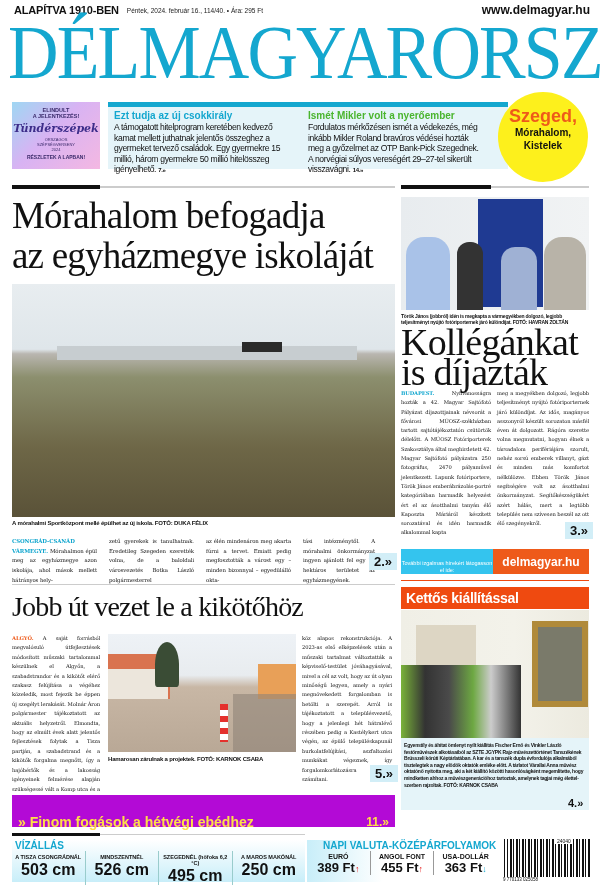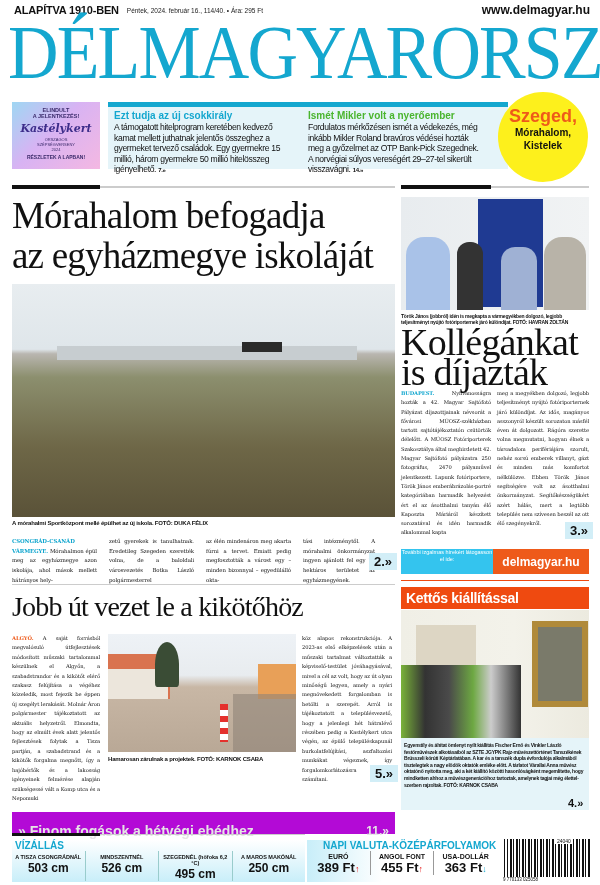--- a/index.html
+++ b/index.html
@@ -22,33 +22,33 @@
 .badge .small{font-size:10px;line-height:13px}
 .rule{height:2px;background:#ccc}
 .rule-dark{height:4px;background:#111}
 .h1{font-family:"Liberation Serif",serif;font-size:37px;line-height:40px;letter-spacing:-0.8px}
 .photo{overflow:hidden}
 .caption{font-size:6px;font-weight:bold;letter-spacing:-0.2px}
 .body-cols{font-family:"DejaVu Serif",serif;font-size:5.4px;line-height:9.7px;text-align:justify;letter-spacing:-0.1px}
 .lead{color:#14a7cf;font-weight:bold}
 .lead.orange{color:#ee5a1a}
 .pageref{background:#d2eef7;font-weight:bold;font-size:13px;padding:1px 5px;font-family:"Liberation Sans",sans-serif}
-.cta{left:401px;top:549px;width:188px;height:25px;background:#34c4ee;display:flex;align-items:flex-start}
+.cta{left:401px;top:549px;width:188px;height:25px;background:#34c4ee;display:flex;align-items:flex-end}
 .cta-text{color:#fff;font-size:5.5px;text-align:center;width:92px;line-height:7px}
 .cta-btn{background:#ee5a1a;color:#fff;font-weight:bold;font-size:12px;flex:1;height:25px;display:flex;align-items:center;justify-content:center}
 .orange-head{left:401px;top:587px;width:188px;height:22px;background:#ef4a10;color:#fff;font-weight:bold;font-size:14px;line-height:22px;padding-left:5px;letter-spacing:-0.3px}
-.promo{left:12px;top:812px;width:383px;height:22px;background:#b30ad6;color:#e5e5e5;font-weight:bold;font-size:14px;line-height:22px;padding:8px 6px;display:flex}
+.promo{left:12px;top:795px;width:383px;height:22px;background:#b30ad6;color:#fde047;font-weight:bold;font-size:14px;line-height:22px;padding:16px 6px;display:flex}
 .promo .pn{margin-left:auto;font-size:12px}
 .water{left:12px;top:840px;width:293px;height:42px;background:linear-gradient(#fff,#c8eef9)}
 .sec-title{font-weight:bold;font-size:10px;color:#14a7cf}
 .wcells{display:flex}
 .wcell{flex:1;text-align:center;border-right:1px solid #9cc}
 .wcell:last-child{border-right:none}
 .wlabel{font-size:5.5px;font-weight:bold;margin-top:3px}
-.wval{font-weight:bold;font-size:12px;margin-top:1px}
+.wval{font-weight:bold;font-size:16px;margin-top:1px}
 .fx{left:307px;top:840px;width:190px;height:42px;background:linear-gradient(90deg,#c8eef9,#fff 40%)}
 .fxcell{flex:1;text-align:center;border-right:1px solid #999}
 .fxcell:last-child{border-right:none}
 .fxlabel{font-size:7px;font-weight:bold;margin-top:2px}
 .fxval{font-weight:bold;font-size:13px}
 .up{color:#e62020;font-size:9px}
 .down{color:#14a7cf;font-size:9px}
 .barcode{left:503px;top:838px;width:88px;height:45px;background:repeating-linear-gradient(90deg,#111 0 1.5px,#fff 1.5px 3px,#111 3px 4px,#fff 4px 6px);border:1px solid #fff}
 .barnum{left:555px;top:838px;font-size:5px;background:#fff;padding:0 2px}
 .barfoot{left:503px;top:877px;font-size:4.5px;background:#fff;width:88px}
@@ -60,21 +60,21 @@
   <span class="founded">ALAPÍTVA 1910-BEN</span>
   <span class="dateline"><span>Péntek, 2024. február 16., 114/40.</span> • <span>Ára: 295 Ft</span></span>
   <span class="site">www.delmagyar.hu</span>
 </div>
 
 <div class="abs masthead">DÉLMAGYARORSZÁG</div>
 
 <div class="abs ad-box">
   <div>ELINDULT</div>
   <div>A JELENTKEZÉS!</div>
-  <div class="script">Kastélykert</div>
+  <div class="script">Tündérszépek</div>
   <div class="small">ORSZÁGOS</div>
   <div class="small">SZÉPSÉGVERSENY</div>
   <div class="small">2024</div>
   <div style="font-size:5px;margin-top:2px">RÉSZLETEK A LAPBAN!</div>
 </div>
 
 <div class="abs teaser" style="left:108px;width:190px">
   <div class="teaser-title">Ezt tudja az új csokkirály</div>
   <div class="teaser-text"><span>A támogatott hitelprogram keretében kedvező kamat mellett juthatnak jelentős összeghez a gyermeket tervező családok. Egy gyermekre 15 millió, három gyermekre 50 millió hitelösszeg igényelhető.</span> <b style="font-size:6px">7.»</b></div>
 </div>

